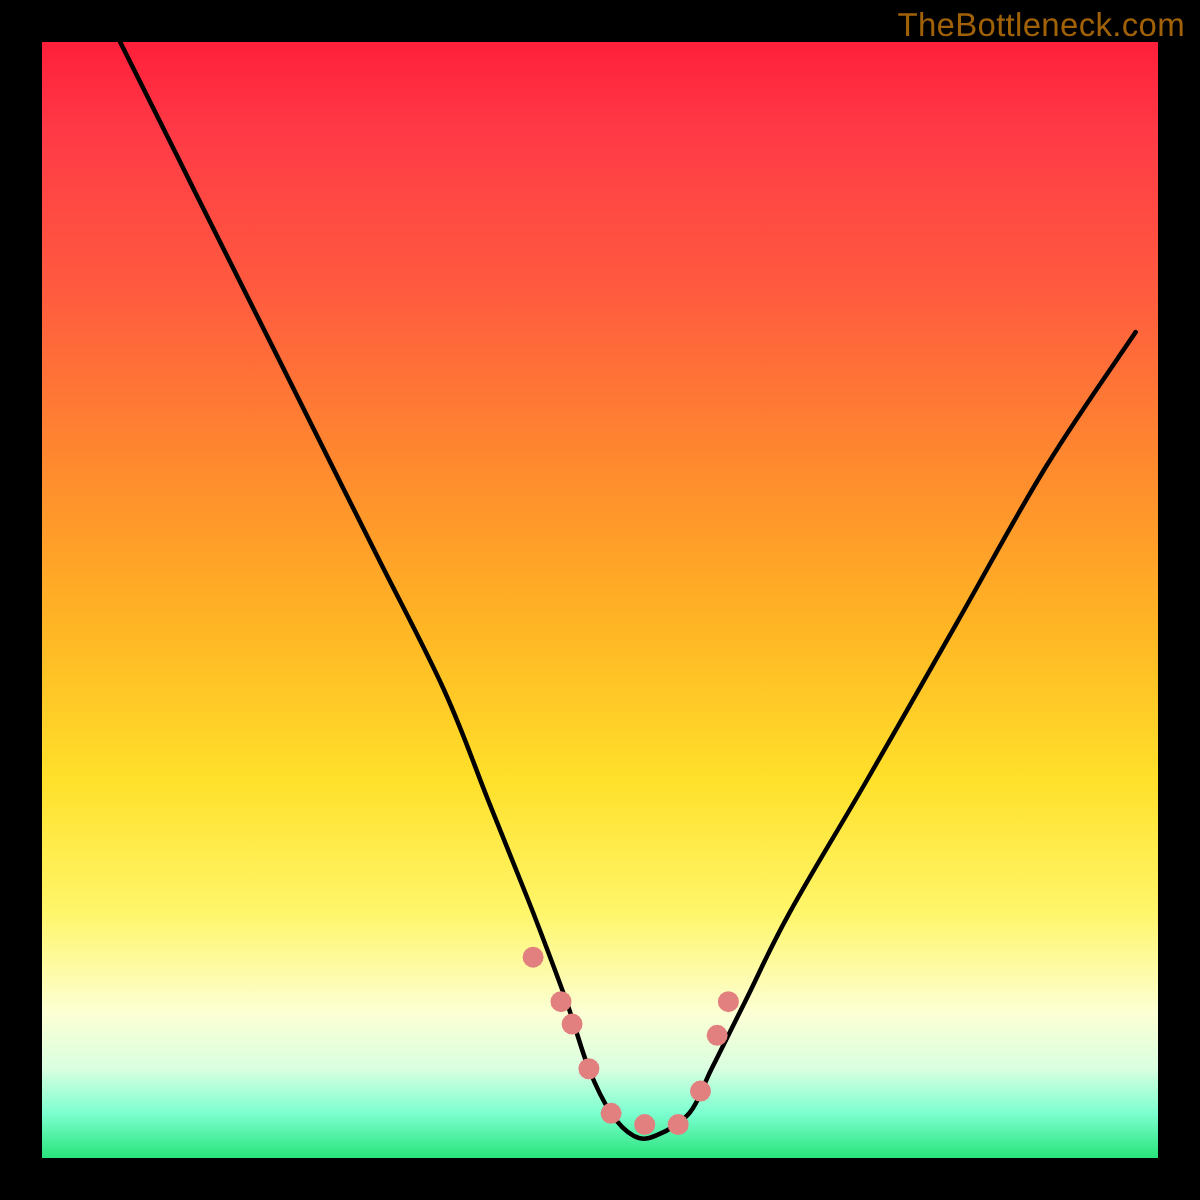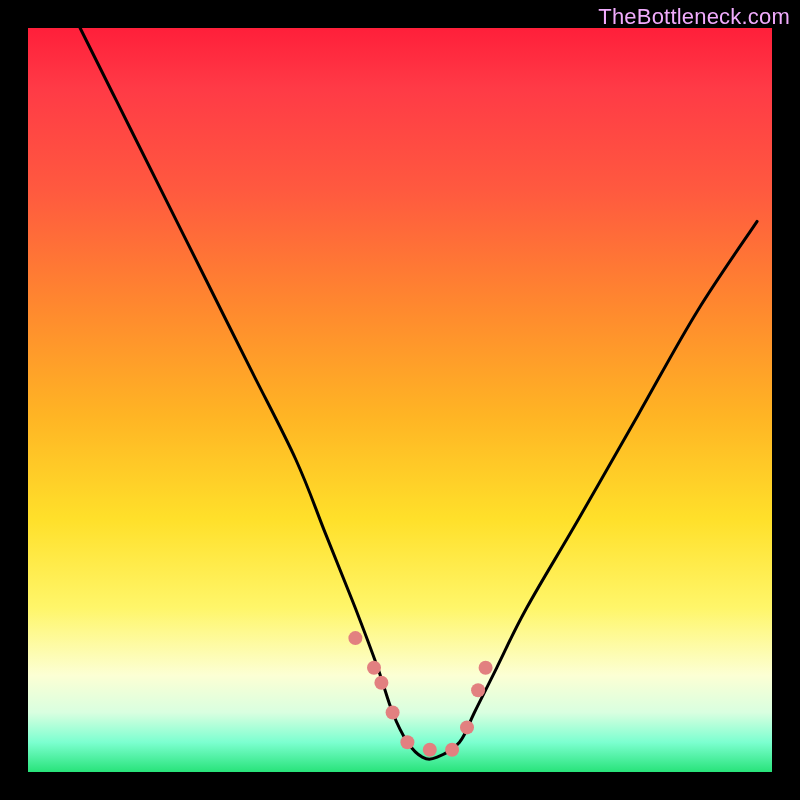--- a/index.html
+++ b/index.html
@@ -38,21 +38,21 @@
       #fcffd4 87%,
       #d9ffe0 92%,
       #7cffd0 96%,
       #28e37a 100%
     );
   }
   .watermark {
     position: absolute;
     top: 4px;
     right: 10px;
-    color: #f0abfc;
+    color: #a16207;
     font-size: 22px;
     letter-spacing: 0.2px;
     user-select: none;
   }
   svg.curve {
     position: absolute;
     top: 0;
     left: 0;
     width: 744px;
     height: 744px;

